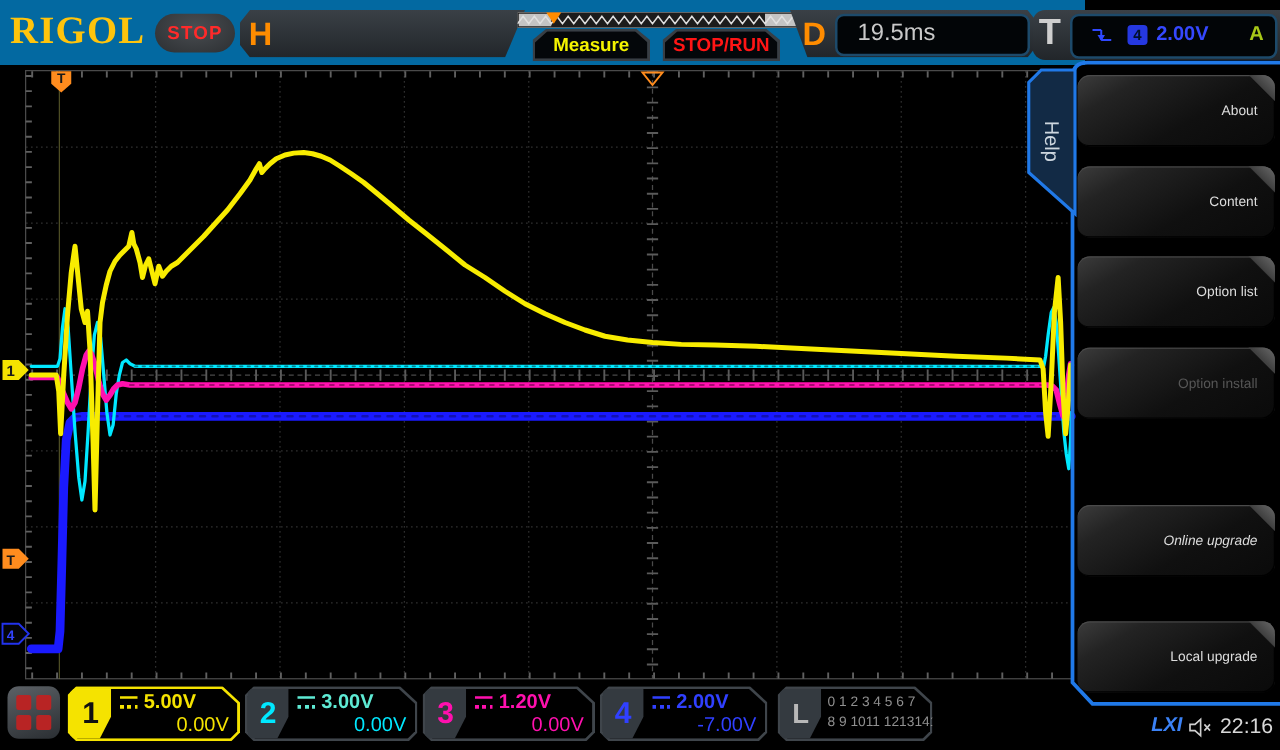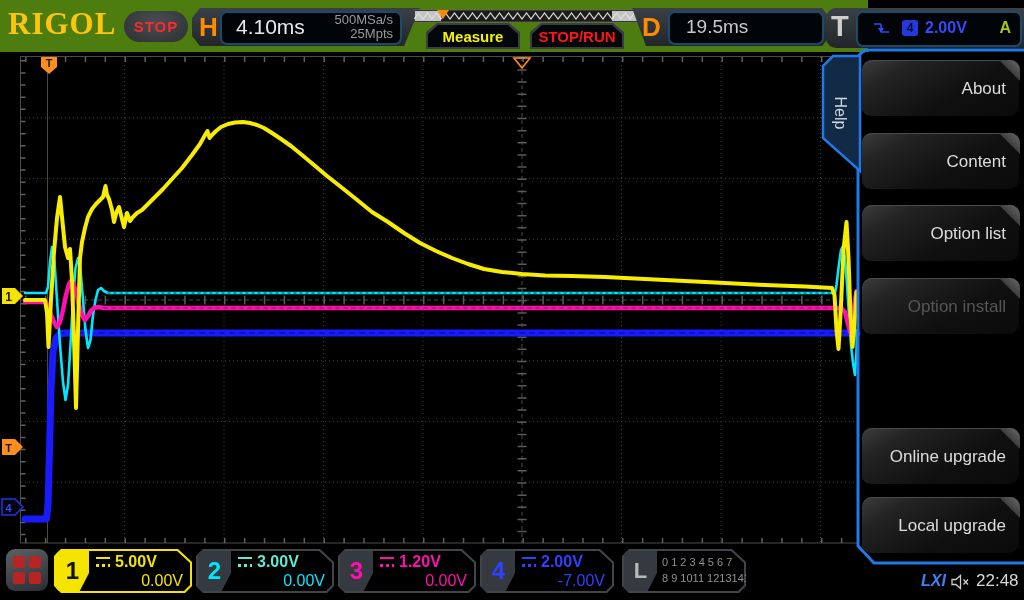--- a/index.html
+++ b/index.html
@@ -1,21 +1,21 @@
 <!DOCTYPE html>
 <html><head>
 <meta charset="utf-8">
 <style>
   html,body{margin:0;padding:0;background:#000;}
   .screen{position:relative;width:1024px;height:600px;background:#000;overflow:hidden;
           font-family:"Liberation Sans",sans-serif;}
   .abs{position:absolute;}
 
   
-  .topbar{position:absolute;left:0;top:0;width:868px;height:52px;background:#4d7c0f;z-index:30;}
+  .topbar{position:absolute;left:0;top:0;width:868px;height:52px;background:#0369a1;z-index:30;}
   .logo{position:absolute;left:8px;top:6px;font-family:"Liberation Serif",serif;font-weight:bold;
         font-size:31px;color:#ffc40c;letter-spacing:1px;}
   .stopbadge{position:absolute;left:124px;top:11px;width:64px;height:31px;border-radius:16px;
         background:radial-gradient(ellipse at 50% 35%,#4a4e52,#2c2f32);display:flex;align-items:center;
         justify-content:center;color:#ff2a2a;font-weight:bold;font-size:15px;letter-spacing:1px;}
   .panel{position:absolute;top:8px;height:38px;background:linear-gradient(180deg,#3a4046,#22262a);}
   .panel.hpanel{left:192px;width:228px;clip-path:polygon(8px 0,100% 0,calc(100% - 16px) 100%,8px 100%,0 calc(100% - 10px),0 10px);}
   .panel.dpanel{left:632px;width:198px;clip-path:polygon(0 0,calc(100% - 8px) 0,100% 10px,100% calc(100% - 10px),calc(100% - 8px) 100%,14px 100%);}
   .panel.tpanel{left:826px;top:8px;width:198px;height:40px;border-radius:10px 0 0 10px;clip-path:none;}
   .panel .plabel{position:absolute;top:0;bottom:0;display:flex;align-items:center;font-weight:bold;color:#ff8c00;font-size:26px;}
@@ -59,21 +59,21 @@
   .lxi{position:absolute;left:921px;top:27px;color:#3b82f6;font-weight:bold;font-style:italic;font-size:16px;}
   .clock{position:absolute;left:976px;top:26px;color:#d8d8d8;font-size:17px;}
 
   
   .menu{position:absolute;left:0;top:0;width:1024px;height:600px;z-index:40;pointer-events:none;}
   .menu *{pointer-events:auto;}
   .menubtn{position:absolute;left:862px;width:158px;height:57px;border-radius:10px;
      background:linear-gradient(150deg,#3c3c3c 0%,#232323 22%,#101010 60%,#0a0a0a 100%);
      box-shadow:inset 0 1px 0 #4a4a4a, inset -1px -1px 0 #000;
      display:flex;align-items:center;justify-content:flex-end;padding-right:14px;box-sizing:border-box;
-     color:#dcdcdc;font-size:17px;}
+     color:#dcdcdc;font-size:11px;}
   .menubtn::before{content:"";position:absolute;top:0;right:0;width:30px;height:30px;
      border-top-right-radius:10px;
      background:linear-gradient(225deg,#6b6b6b 0%,#3f3f3f 34%,rgba(0,0,0,0) 36%);}
   .menubtn.disabled{color:#565656;}
   .helptab-label{position:absolute;left:810px;top:104px;width:60px;height:18px;text-align:center;
      color:#cdd6de;font-size:16px;transform:rotate(90deg);}
 </style>
 </head>
 <body>
 
@@ -157,27 +157,20 @@
       </g>
     </g>
   </svg>
 
   <div class="topbar">
     <div class="logo">RIGOL</div>
     <div class="stopbadge">STOP</div>
 
     <div class="panel hpanel">
       <div class="plabel" style="left:7px;">H</div>
-      <div class="valuebox" style="left:28px;width:178px;">
-        <span class="hval">4.10ms</span>
-        <div class="hrates">
-          <div>500MSa/s</div>
-          <div>25Mpts</div>
-        </div>
-      </div>
     </div>
 
     <svg class="abs" style="left:414px;top:9px;" width="226" height="14" viewBox="0 0 226 14">
       <rect x="0" y="1" width="226" height="12" fill="#1c1c1c" stroke="#666" stroke-width="0.8"></rect>
       <rect x="1" y="2" width="26" height="10" fill="#c4c4c4"></rect>
       <rect x="198" y="2" width="27" height="10" fill="#c4c4c4"></rect>
       <path d="M0,10 l4.5,-6 l4.5,6 l4.5,-6 l4.5,6 l4.5,-6 l4.5,6 l4.5,-6 l4.5,6 l4.5,-6 l4.5,6 l4.5,-6 l4.5,6 l4.5,-6 l4.5,6 l4.5,-6 l4.5,6 l4.5,-6 l4.5,6 l4.5,-6 l4.5,6 l4.5,-6 l4.5,6 l4.5,-6 l4.5,6 l4.5,-6 l4.5,6 l4.5,-6 l4.5,6 l4.5,-6 l4.5,6 l4.5,-6 l4.5,6 l4.5,-6 l4.5,6 l4.5,-6 l4.5,6 l4.5,-6 l4.5,6 l4.5,-6 l4.5,6 l4.5,-6 l4.5,6 l4.5,-6 l4.5,6 l4.5,-6 l4.5,6 l4.5,-6 l4.5,6 l4.5,-6 l4.5,6" fill="none" stroke="#e0e0e0" stroke-width="1.2"></path>
       <polygon points="23,1 35,1 29,10" fill="#ff8c00"></polygon>
     </svg>
 
@@ -215,21 +208,21 @@
     </svg>
     <svg class="abs" style="left:820px;top:50px;" width="42" height="124" viewBox="0 0 42 124">
       <polygon points="40,6 13,6 3,16 3,88 40,121" fill="#122a45" stroke="#2079e8" stroke-width="2.5"></polygon>
     </svg>
     <div class="helptab-label">Help</div>
 
     <div class="menubtn" style="top:60px;">About</div>
     <div class="menubtn" style="top:133px;">Content</div>
     <div class="menubtn" style="top:205px;">Option list</div>
     <div class="menubtn disabled" style="top:278px;">Option install</div>
-    <div class="menubtn" style="top:428px;">Online upgrade</div>
+    <div class="menubtn" style="top:404px;font-style:italic;">Online upgrade</div>
     <div class="menubtn" style="top:497px;">Local upgrade</div>
   </div>
 
   <div class="bottombar">
     <div class="navicon">
       <span class="sq" style="left:7px;top:7px;"></span>
       <span class="sq" style="left:23px;top:7px;"></span>
       <span class="sq" style="left:7px;top:23px;"></span>
       <span class="sq" style="left:23px;top:23px;"></span>
     </div>
@@ -279,16 +272,16 @@
       <div class="tab" style="background:#343a40;color:#b8b8b8;font-size:22px;">L</div>
       <div class="lrow" style="top:7px;">0 1 2 3  4 5 6 7</div>
       <div class="lrow" style="top:23px;">8 9 1011 12131415</div>
     </div>
 
     <div class="lxi">LXI</div>
     <svg class="abs" style="left:950px;top:28px;" width="22" height="18" viewBox="0 0 22 18">
       <polygon points="2,6.5 6,6.5 10.5,2.5 10.5,15.5 6,11.5 2,11.5" fill="none" stroke="#cfcfcf" stroke-width="1.3"></polygon>
       <path d="M13.5,6.5 L18,11.5 M18,6.5 L13.5,11.5" stroke="#cfcfcf" stroke-width="1.3"></path>
     </svg>
-    <div class="clock">22:48</div>
+    <div class="clock">22:16</div>
   </div>
 
 </div>
 
 </body></html>

